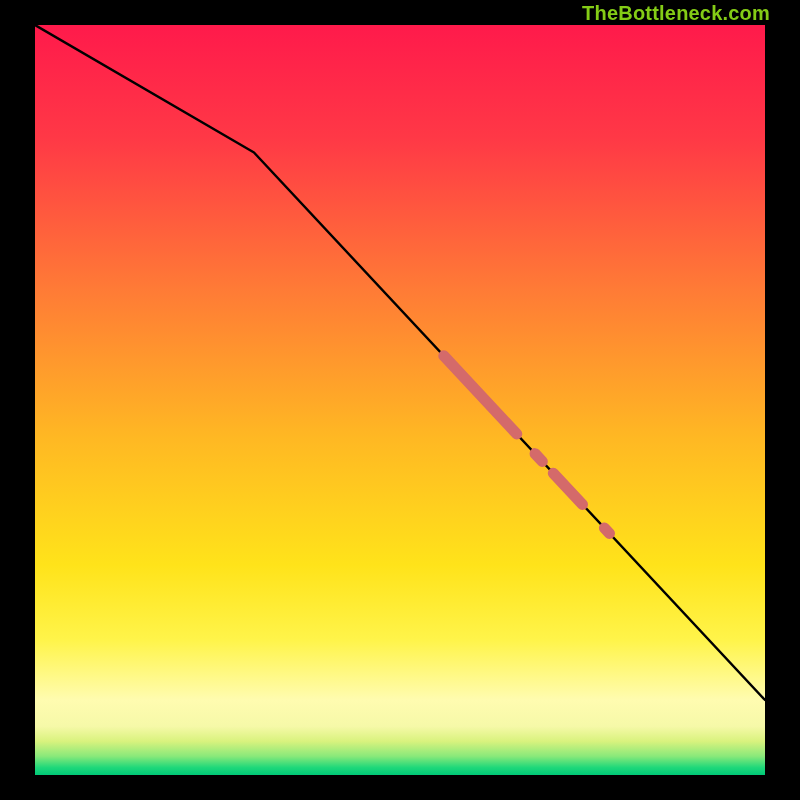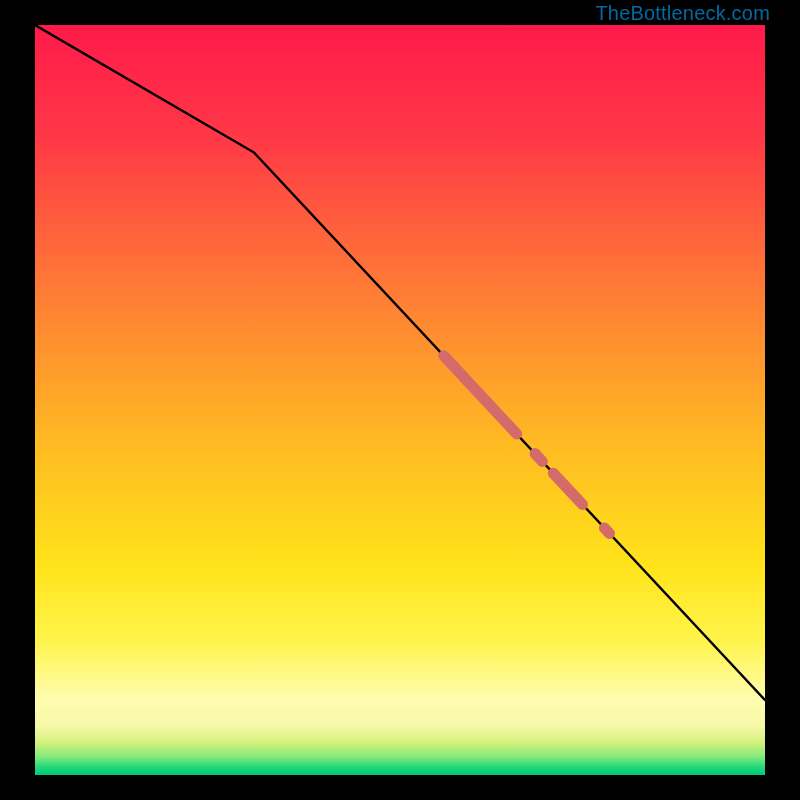--- a/index.html
+++ b/index.html
@@ -22,22 +22,22 @@
     top: 25px;
     width: 730px;
     height: 750px;
   }
   .watermark {
     position: absolute;
     top: 2px;
     right: 30px;
     font-family: Arial, Helvetica, sans-serif;
     font-size: 20px;
-    font-weight: 400;
-    color: #0369a1;
+    font-weight: 700;
+    color: #84cc16;
     letter-spacing: 0.2px;
   }
   svg { display: block; }
 </style>
 </head>
 <body>
 
 <div class="stage">
   <div class="watermark">TheBottleneck.com</div>
   <div class="plot">

